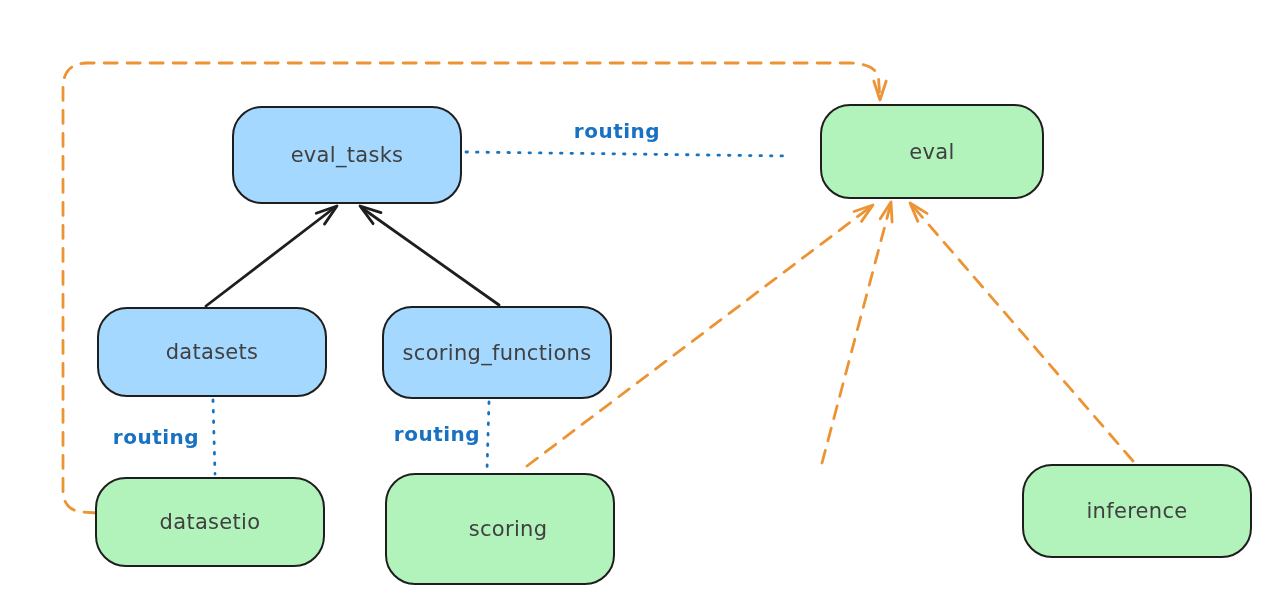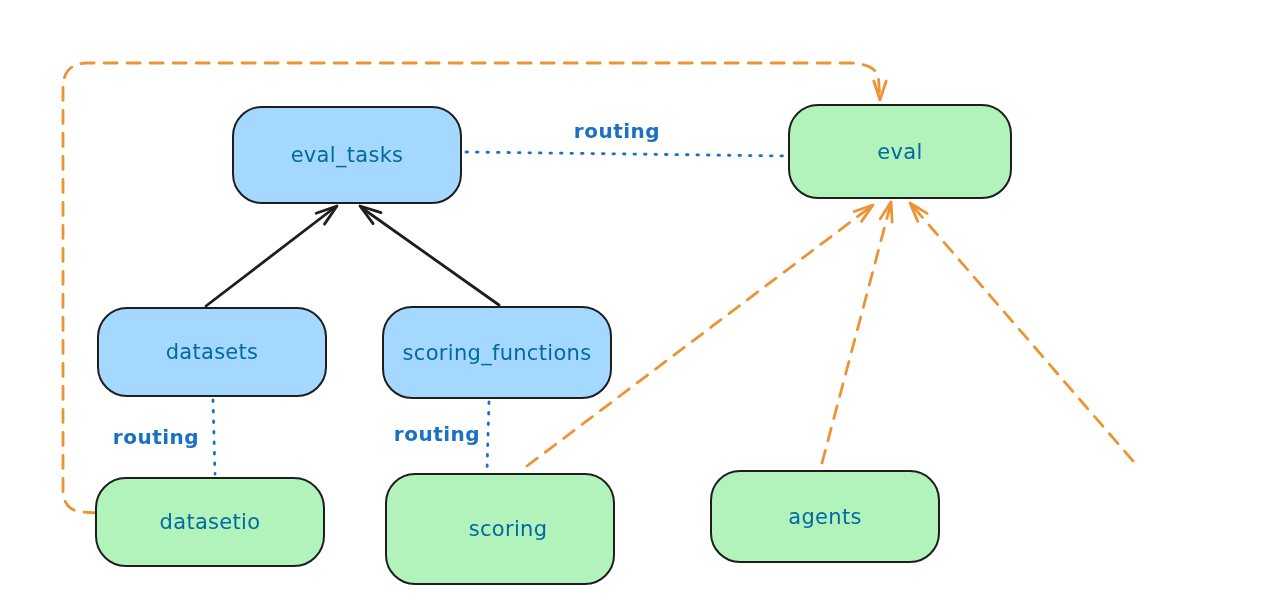--- a/index.html
+++ b/index.html
@@ -13,21 +13,21 @@
   #edges{position:absolute;left:0;top:0;width:1280px;height:596px;}
   .node{
     position:absolute;
     border:2.5px solid #1e1e1e;
     border-radius:30px;
     display:flex;align-items:center;justify-content:center;
     box-sizing:border-box;
   }
   .node span{
     font-size:21px;
-    color:#0369a1;
+    color:#404040;
     letter-spacing:0.3px;
     white-space:nowrap;
   }
   .n-eval-tasks{left:232px;top:106px;width:230px;height:98px;}
   .n-eval{left:788px;top:104px;width:224px;height:95px;}
   .n-datasets{left:97px;top:307px;width:230px;height:90px;}
   .n-scoring-functions{left:382px;top:306px;width:230px;height:93px;justify-content:center;}
   .n-datasetio{left:95px;top:477px;width:230px;height:90px;border-radius:31px;}
   .n-scoring{left:385px;top:473px;width:230px;height:112px;padding-left:16px;}
   .n-agents{left:710px;top:470px;width:230px;height:93px;}
@@ -76,42 +76,42 @@
       <path d="M 861.5 221.4 L 873 205 L 854.1 211.5"></path>
       <path d="M 892.1 222 L 891 202 L 880.2 218.8"></path>
       <path d="M 927.1 213.4 L 910 203 L 917.8 221.4"></path>
     </g>
   </svg>
 
   <div class="node n-eval-tasks" style="background-color: rgb(165, 216, 255);">
     <span>eval_tasks</span>
   </div>
 
-  <div class="node n-eval" style="background-color: rgb(178, 242, 187);">
+  <div class="node n-eval" style="background-color: rgb(178, 242, 187); margin-left: 32px;">
     <span>eval</span>
   </div>
 
   <div class="node n-datasets" style="background-color: rgb(165, 216, 255); justify-content: center;">
     <span>datasets</span>
   </div>
 
   <div class="node n-scoring-functions" style="background-color: rgb(165, 216, 255);">
     <span>scoring_functions</span>
   </div>
 
   <div class="node n-datasetio" style="background-color: rgb(178, 242, 187);">
     <span>datasetio</span>
   </div>
 
   <div class="node n-scoring" style="background-color: rgb(178, 242, 187);">
     <span>scoring</span>
   </div>
 
-  <div class="node n-agents" style="background-color: rgb(178, 242, 187);">
-    <span>agents</span>
+
+  <div class="node n-inference" style="background-color: rgb(178, 242, 187);">
+    <span>inference</span>
   </div>
-
 
   <div class="edge-label el-1" style="color: rgb(25, 113, 194);">routing</div>
   <div class="edge-label el-2" style="color: rgb(25, 113, 194);">routing</div>
   <div class="edge-label el-3" style="color: rgb(25, 113, 194);">routing</div>
 
 </div>
 
 </body></html>

